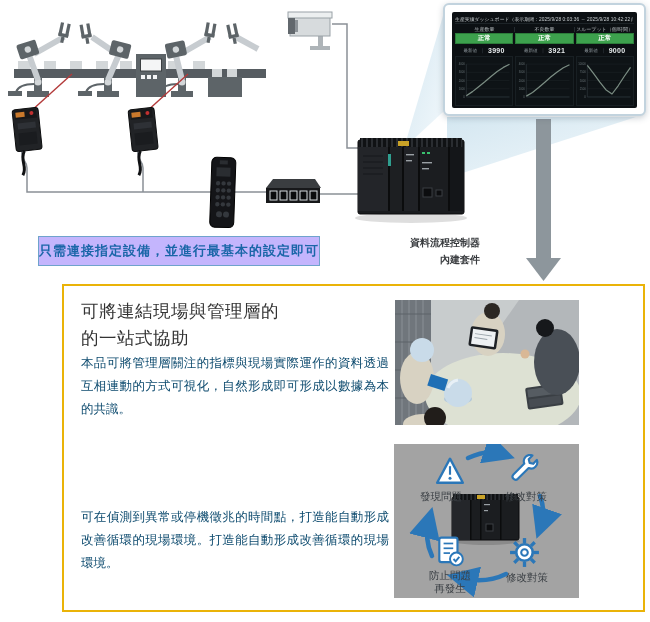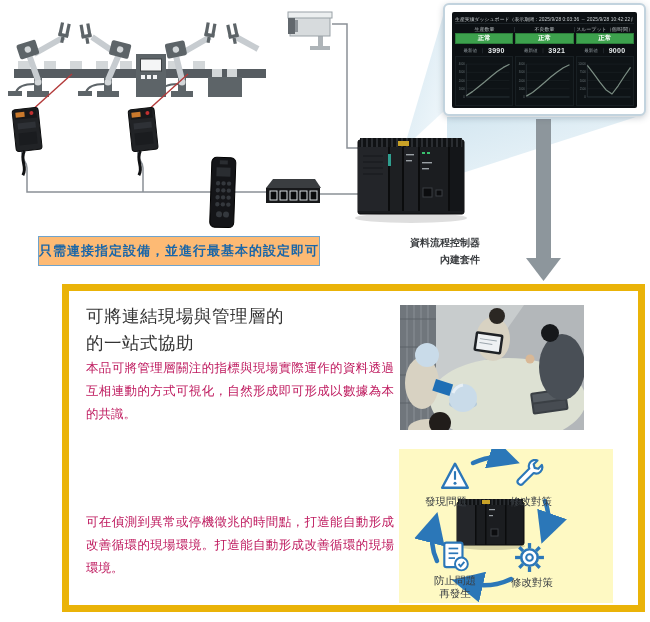--- a/index.html
+++ b/index.html
@@ -28,36 +28,36 @@
   .vcell{height:10px;display:flex;align-items:center;justify-content:center;gap:3px;}
   .vcell .lv{font-size:4.5px;color:#8d969c;}
   .vcell .vs{font-size:5px;color:#49525a;}
   .vcell .val{font-size:7px;color:#e8ecee;font-weight:bold;letter-spacing:.3px;}
   .dash-charts{flex:1;margin-top:1px;}
   .chart-cell{position:relative;background:#0e1316;border:1px solid #181f23;box-sizing:border-box;}
   .chart-cell svg{width:100%;height:100%;}
 
   
   .callout{position:absolute;left:38px;top:236px;width:280px;height:28px;z-index:2;
-           border:1px solid #6fa3cc;background:#fdba74;display:flex;align-items:center;justify-content:center;}
+           border:1px solid #6fa3cc;background:#c4b5fd;display:flex;align-items:center;justify-content:center;}
   .callout span{font-size:13px;font-weight:bold;color:#1a66a8;letter-spacing:1px;white-space:nowrap;}
 
   
   .ctrl-label{position:absolute;left:356px;top:234px;width:124px;z-index:2;text-align:right;
               font-size:10px;font-weight:600;color:#3a3d40;line-height:17px;}
 
   
   .panel{position:absolute;left:62px;top:284px;width:583px;height:328px;z-index:2;
-         border:7px solid #eab308;background:#fff;box-sizing:border-box;}
+         border:2px solid #eab308;background:#fff;box-sizing:border-box;}
   .sec-h{position:absolute;left:17px;font-size:17.5px;line-height:27px;font-weight:500;
          color:#333;letter-spacing:.5px;white-space:nowrap;}
-  .sec-p{position:absolute;left:17px;width:308px;font-size:12.5px;line-height:23px;color:#be185d;
+  .sec-p{position:absolute;left:17px;width:308px;font-size:12.5px;line-height:23px;color:#0c4a6e;
          text-align:justify;}
   .photo{position:absolute;left:331px;top:14px;width:184px;height:125px;overflow:hidden;}
-  .cycle-box{position:absolute;left:330px;top:158px;width:214px;height:154px;background:#fef9c3;}
+  .cycle-box{position:absolute;left:330px;top:158px;width:185px;height:154px;background:#a3a3a3;}
   .cycle-box .icon{position:absolute;}
   .cycle-label{position:absolute;font-size:10.5px;color:#3a3f44;text-align:center;line-height:13px;white-space:nowrap;}
 </style>
 </head>
 <body>
 
 <div class="stage">
 
   <svg class="factory" width="650" height="290" viewBox="0 0 650 290">
     <defs>

